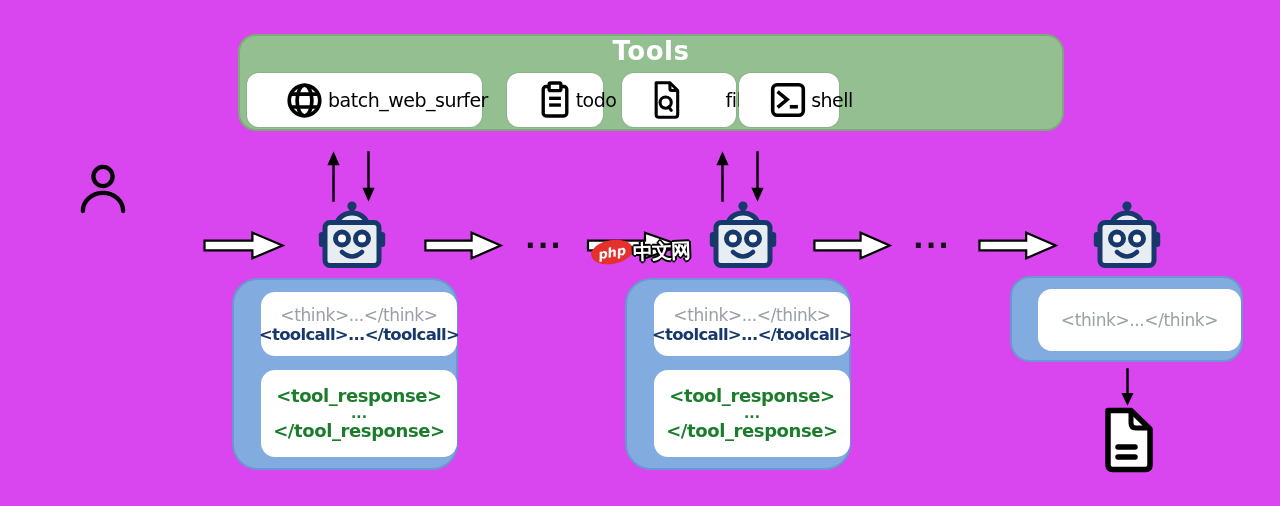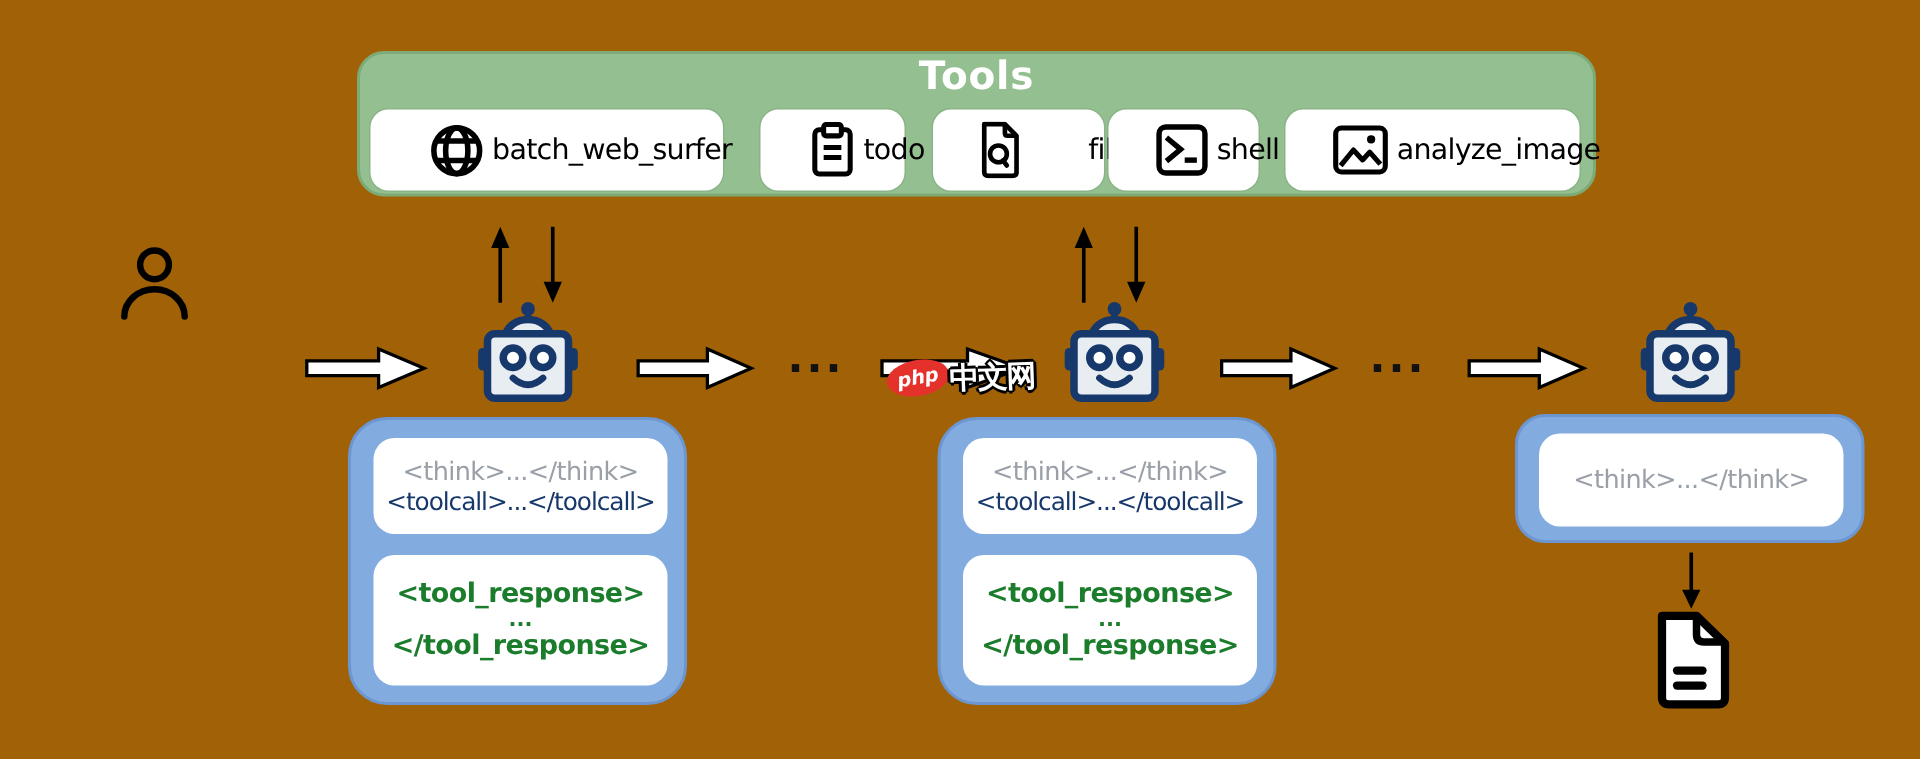--- a/index.html
+++ b/index.html
@@ -1,18 +1,18 @@
 <!DOCTYPE html>
 <html><head>
 <meta charset="utf-8">
 <style>
   html,body{margin:0;padding:0;background:#fff;}
   *{box-sizing:border-box;}
   .canvas{
-    position:relative;width:1280px;height:506px;background:#a16207;overflow:hidden;
+    position:relative;width:1280px;height:506px;background:#d946ef;overflow:hidden;
     font-family:"DejaVu Sans",sans-serif;color:#111;
   }
   .abs{position:absolute;}
 
   
   .tools-box{
     left:238px;top:34px;width:826px;height:97px;
     background:#94bf90;border:2px solid #7cab77;border-radius:18px;
   }
   .tools-title{
@@ -36,24 +36,24 @@
     font-size:20px;color:#111;
   }
 
   
   .turn-box{
     top:278px;width:226px;height:192px;background:#82abdf;
     border:2px solid #6b96d2;border-radius:26px;
   }
   .inner-white{
     position:absolute;background:#fff;border-radius:14px;
-    display:flex;flex-direction:column;align-items:center;justify-content:center;
+    display:flex;flex-direction:column;align-items:center;justify-content:center;margin-left:12px;
   }
   .think-line{color:#9aa0a8;font-size:17px;letter-spacing:-.4px;white-space:nowrap;}
-  .toolcall-line{color:#16386b;font-weight:normal;font-size:16.5px;letter-spacing:-.7px;white-space:nowrap;}
+  .toolcall-line{color:#16386b;font-weight:bold;font-size:16.5px;letter-spacing:-.7px;white-space:nowrap;}
   .resp-line{color:#1b7d2c;font-weight:bold;font-size:18px;letter-spacing:-.4px;white-space:nowrap;line-height:1.45;}
   .resp-dots{color:#1b7d2c;font-weight:bold;font-size:14px;line-height:.7;}
   .answer-line{color:#a52f23;font-weight:bold;font-size:17.5px;letter-spacing:-.6px;white-space:nowrap;}
 
   .final-box{
     left:1010px;top:276px;width:233px;height:86px;background:#82abdf;
     border:2px solid #6b96d2;border-radius:20px;
   }
 
   .dots{
@@ -120,28 +120,20 @@
 
   <div class="abs chip" style="left:739px;width:100px;">
     <svg width="36" height="36" viewBox="0 0 40 40">
       <rect x="3" y="3" width="34" height="34" rx="5" fill="#fff" stroke="#000" stroke-width="4"></rect>
       <path d="M 10 12 L 19 19.5 L 10 27" fill="none" stroke="#000" stroke-width="4" stroke-linecap="square"></path>
       <line x1="22" y1="27.5" x2="31" y2="27.5" stroke="#000" stroke-width="4"></line>
     </svg>
     <span class="chip-label">shell</span>
   </div>
 
-  <div class="abs chip" style="left:857px;width:196px;">
-    <svg width="38" height="34" viewBox="0 0 40 36">
-      <rect x="2.5" y="2.5" width="35" height="31" rx="4" fill="#fff" stroke="#000" stroke-width="3.6"></rect>
-      <path d="M 6 29 L 15 18 L 21.5 25 L 26.5 19.5 L 34 28" fill="none" stroke="#000" stroke-width="3.6" stroke-linejoin="round"></path>
-      <circle cx="27.5" cy="10.5" r="2.9" fill="#000"></circle>
-    </svg>
-    <span class="chip-label">analyze_image</span>
-  </div>
 
   <svg class="abs" style="left:80px;top:164px;" width="46" height="50" viewBox="0 0 48 52">
     <circle cx="24" cy="13" r="10" fill="none" stroke="#000" stroke-width="4.5"></circle>
     <path d="M 3 49 A 21 19 0 0 1 45 49" fill="none" stroke="#000" stroke-width="4.5" stroke-linecap="round"></path>
   </svg>
 
   <svg class="abs" style="left:202px;top:229px;" width="84" height="33" viewBox="0 0 100 40" preserveAspectRatio="none">
     <polygon points="3,14 60,14 60,4.5 96,20 60,35.5 60,26 3,26" fill="#fff" stroke="#000" stroke-width="2.2" vector-effect="non-scaling-stroke"></polygon>
   </svg>
   <svg class="abs" style="left:423px;top:229px;" width="81" height="33" viewBox="0 0 100 40" preserveAspectRatio="none">

